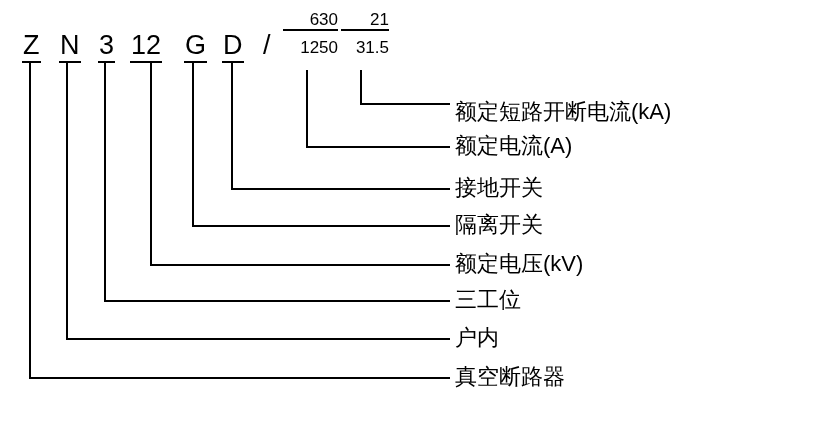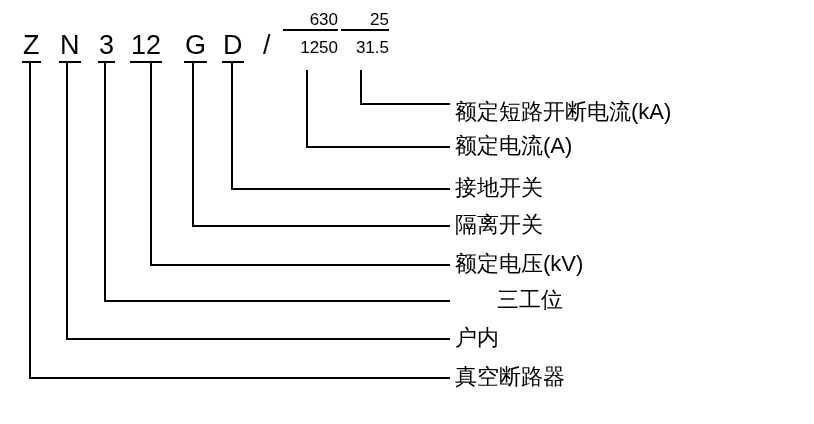--- a/index.html
+++ b/index.html
@@ -95,21 +95,21 @@
   </div>
 
   <div class="slash" style="left:263px; top:32px;">/</div>
 
   <div class="frac" style="left:283px; top:10px; width:55px;">
     <span class="num">630</span>
     <span class="den">1250</span>
   </div>
 
   <div class="frac" style="left:341px; top:10px; width:48px;">
-    <span class="num">25</span>
+    <span class="num">21</span>
     <span class="den">31.5</span>
   </div>
 
   <div class="vline" style="left:360px; top:70px; height:33px;"></div>
   <div class="hline" style="left:360px; top:103px; width:90px;"></div>
 
   <div class="vline" style="left:306px; top:70px; height:76px;"></div>
   <div class="hline" style="left:306px; top:146px; width:144px;"></div>
 
   <div class="vline" style="left:231px; top:62px; height:126px;"></div>
@@ -128,17 +128,17 @@
   <div class="hline" style="left:66px; top:338px; width:384px;"></div>
 
   <div class="vline" style="left:29px; top:62px; height:315px;"></div>
   <div class="hline" style="left:29px; top:377px; width:421px;"></div>
 
   <div class="label" style="left:455px; top:100px;">额定短路开断电流(kA)</div>
   <div class="label" style="left:455px; top:134px;">额定电流(A)</div>
   <div class="label" style="left:455px; top:176px;">接地开关</div>
   <div class="label" style="left:455px; top:213px;">隔离开关</div>
   <div class="label" style="left:455px; top:252px;">额定电压(kV)</div>
-  <div class="label" style="left:455px; top:288px;margin-left:42px;">三工位</div>
+  <div class="label" style="left:455px; top:288px;">三工位</div>
   <div class="label" style="left:455px; top:326px;">户内</div>
   <div class="label" style="left:455px; top:365px;">真空断路器</div>
 
 </div>
 
 </body></html>

